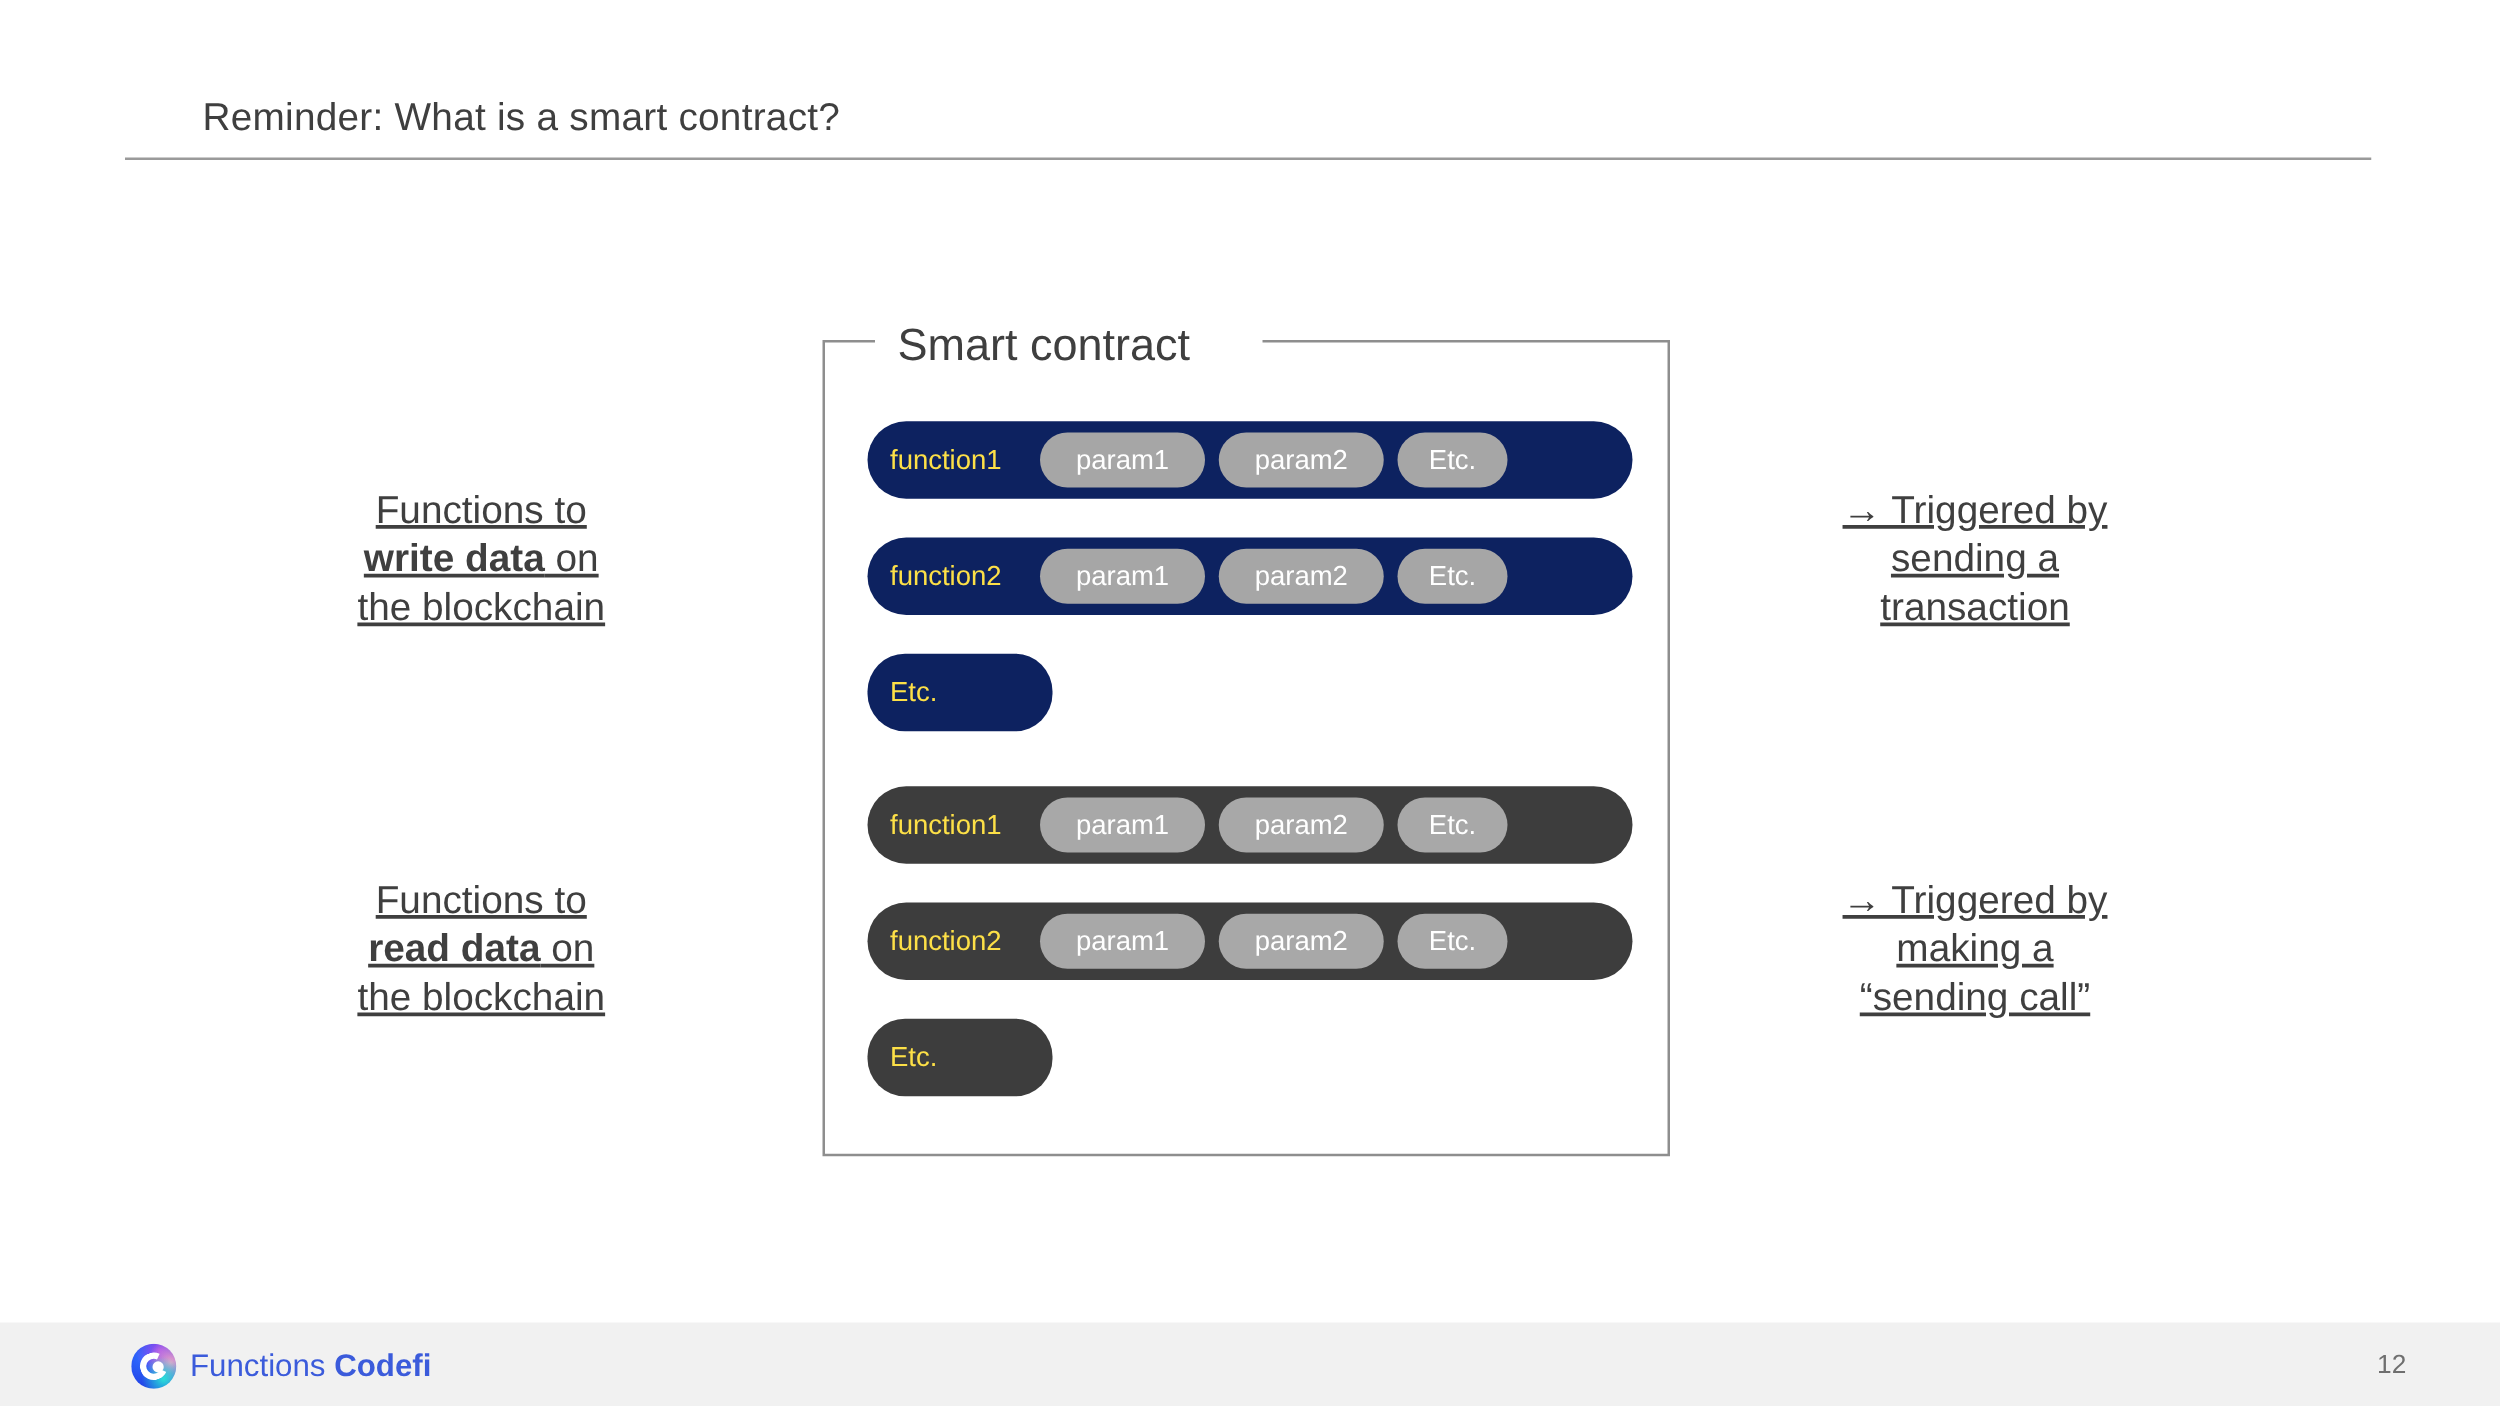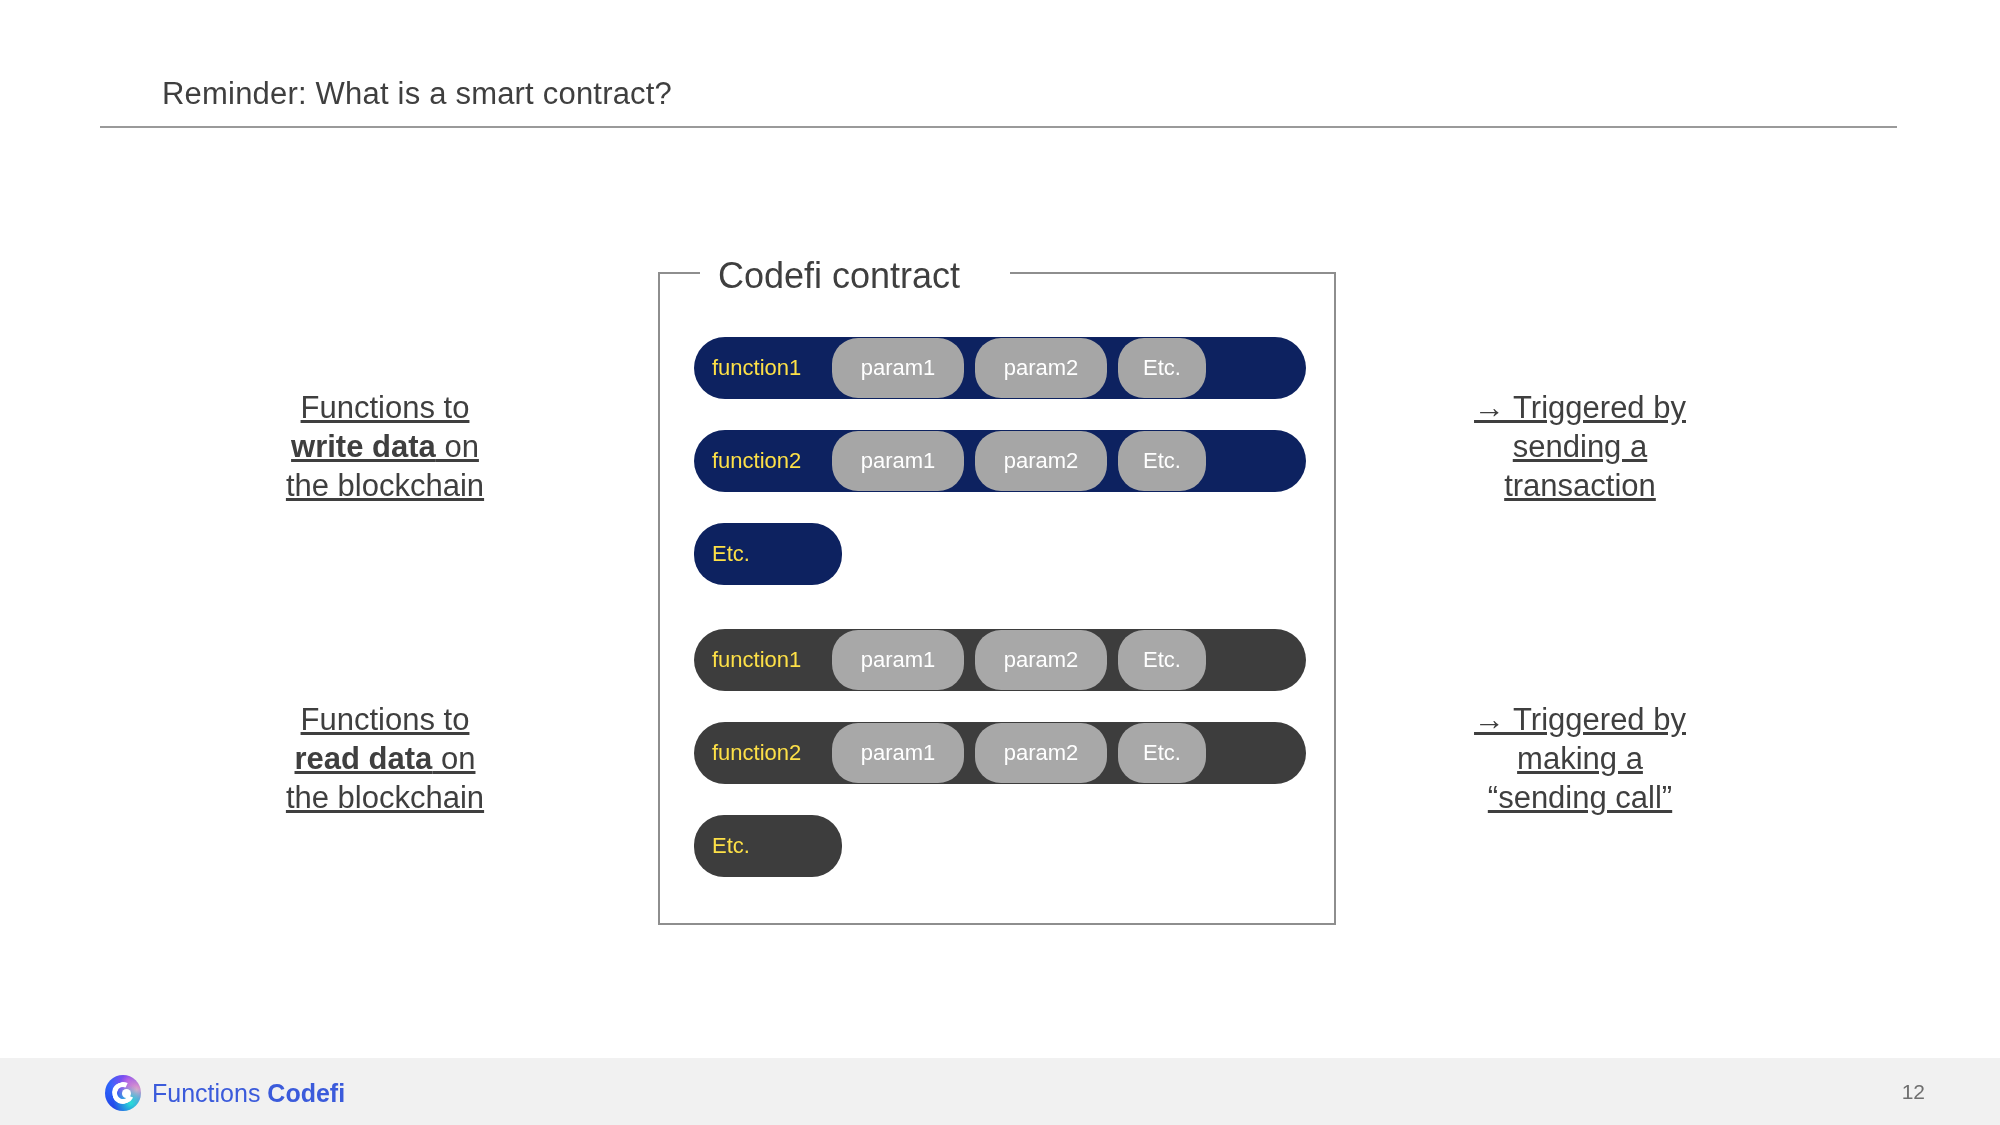--- a/index.html
+++ b/index.html
@@ -89,21 +89,21 @@
     color: #fde047;
     font-size: 22px;
     white-space: nowrap;
     width: 120px;
     flex: 0 0 auto;
   }
   .fn-row.short .fn-name { width: auto; }
 
   .param {
     border-radius: 26px;
-    height: 60px;
+    height: 44px;
     display: flex;
     align-items: center;
     justify-content: center;
     color: #ffffff;
     font-size: 22px;
     flex: 0 0 auto;
     margin-right: 11px;
     white-space: nowrap;
   }
   .navy .param { background: #a6a6a6; }
@@ -191,21 +191,21 @@
   }
 </style>
 </head>
 <body>
 
 <div class="slide-title">Reminder: What is a smart contract?</div>
 <div class="title-rule"></div>
 
 <div class="contract-box"></div>
 <div class="box-label-gap"></div>
-<div class="box-label">Codefi contract</div>
+<div class="box-label">Smart contract</div>
 
 <div class="rows">
 
   <div class="fn-row navy full">
     <span class="fn-name">function1</span>
     <span class="param wide">param1</span>
     <span class="param wide">param2</span>
     <span class="param narrow">Etc.</span>
   </div>
 

